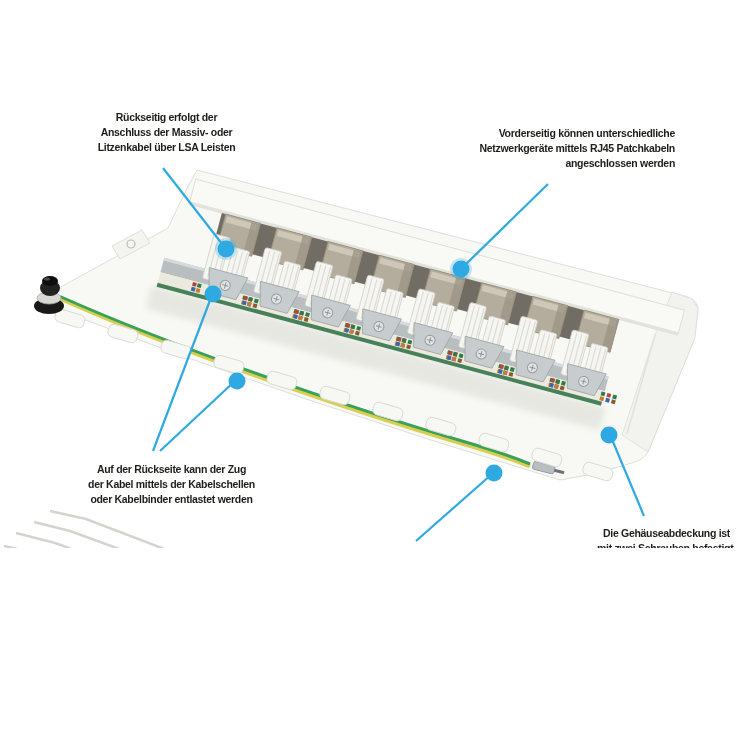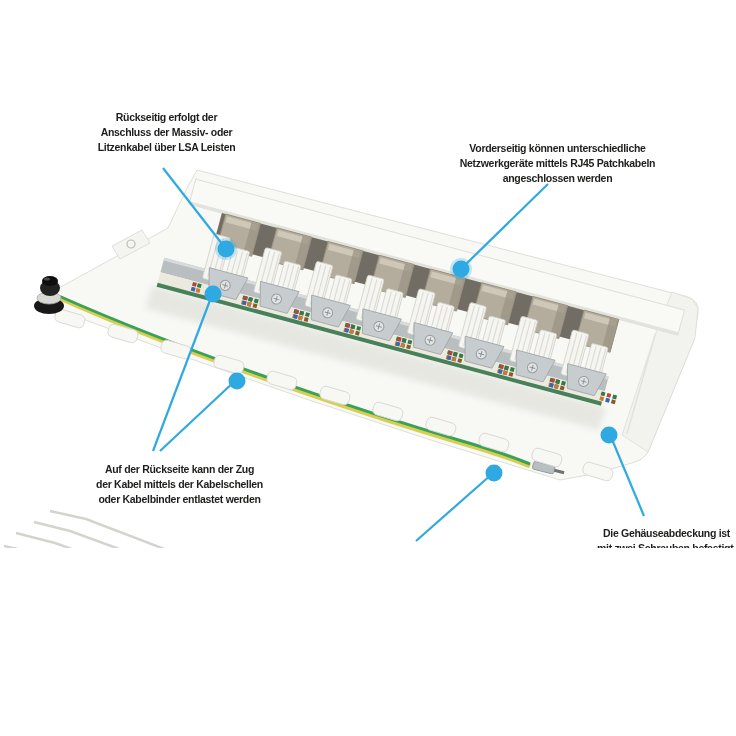--- a/index.html
+++ b/index.html
@@ -163,25 +163,25 @@
       <circle cx="237" cy="381" r="8.5" fill="#2fa9e1"></circle>
       <circle cx="494" cy="473" r="8.5" fill="#2fa9e1"></circle>
       <circle cx="609" cy="435" r="8.5" fill="#2fa9e1"></circle>
     </g>
   </svg>
 
   <div class="ann" style="left:64px;  top:110px; width:205px;">Rückseitig erfolgt der
 Anschluss der Massiv- oder
 Litzenkabel über LSA Leisten</div>
 
-  <div class="ann" style="left:440px; top:141px; width:235px;">Vorderseitig können unterschiedliche
+  <div class="ann" style="left:440px; top:126px; width:235px;text-align:right;">Vorderseitig können unterschiedliche
 Netzwerkgeräte mittels RJ45 Patchkabeln
 angeschlossen werden</div>
 
-  <div class="ann" style="left:62px;  top:462px; width:235px;">Auf der Rückseite kann der Zug
+  <div class="ann" style="left:54px;  top:462px; width:235px;">Auf der Rückseite kann der Zug
 der Kabel mittels der Kabelschellen
 oder Kabelbinder entlastet werden</div>
 
 
   <div class="ann" style="left:589px; top:526px; width:155px;">Die Gehäuseabdeckung ist
 mit zwei Schrauben befestigt.
 Diese können wahlweise mit
 einem Schraubendreher oder
 per Hand gelöst bzw.
 festgezogen werden</div>

